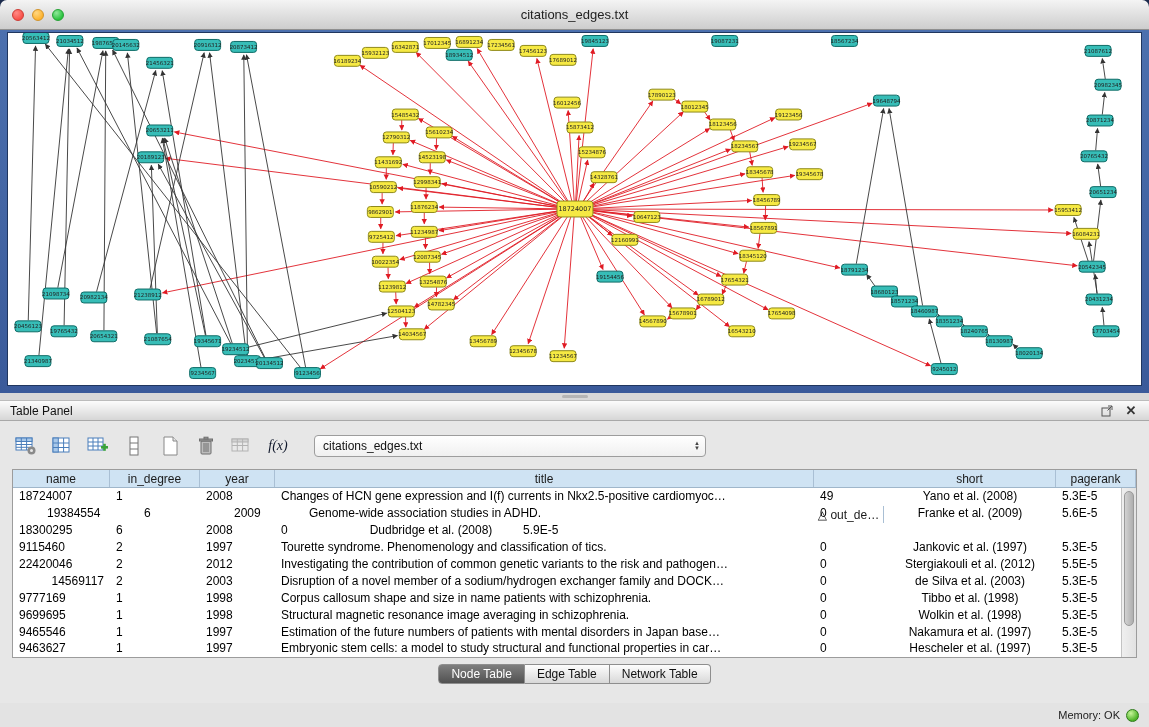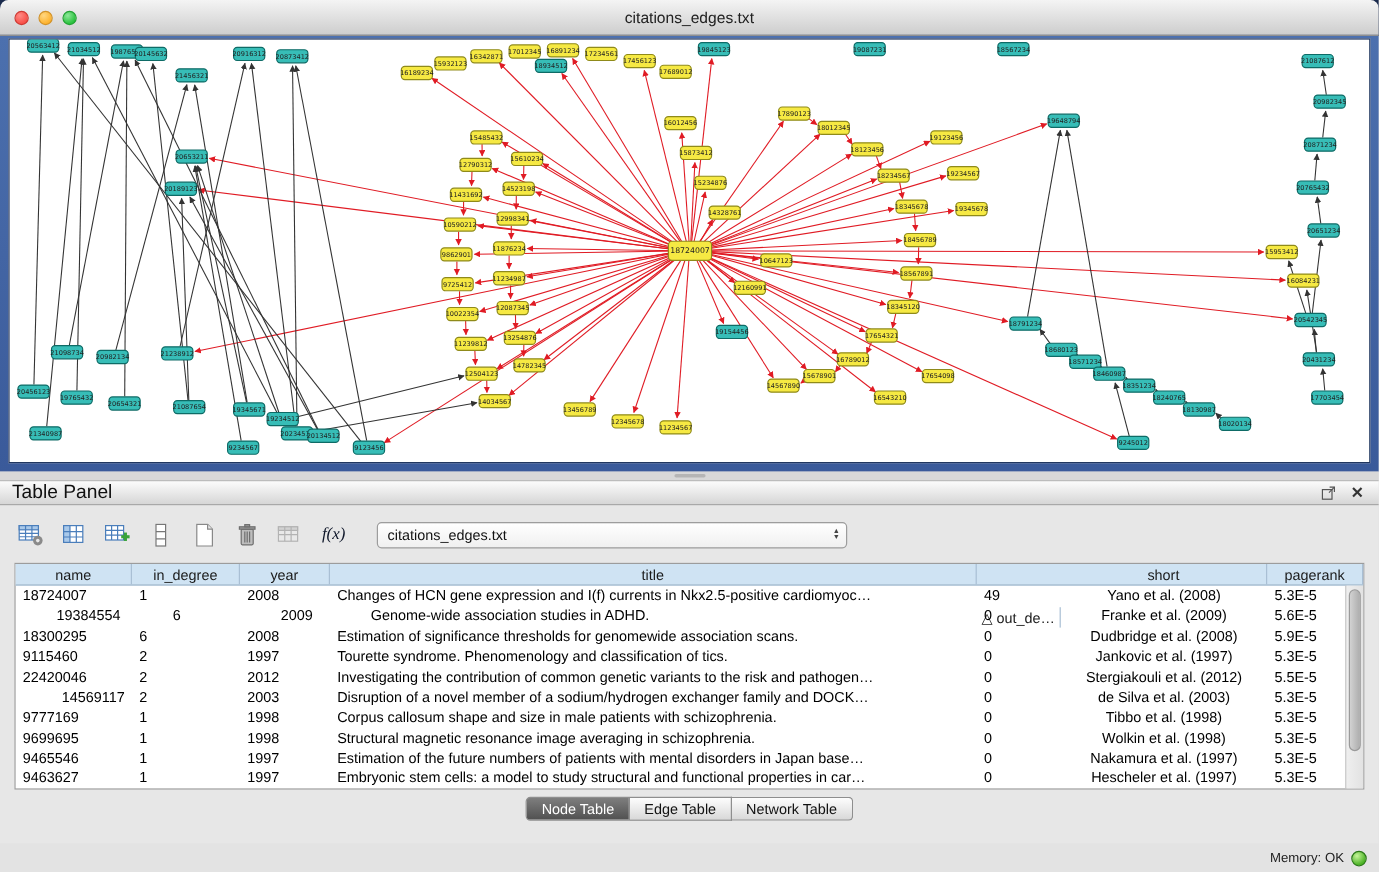--- a/index.html
+++ b/index.html
@@ -25,21 +25,21 @@
 
   
   .gap { position:absolute; top:393px; left:0; right:0; height:7px; background:#d8d8d8; display:flex; align-items:center; justify-content:center; }
   .gap-handle { width:26px; height:3px; border-radius:2px; background:#b5b5b5; }
 
   
   .table-panel { position:absolute; top:400px; left:0; right:0; bottom:24px; background:#e7e7e7; }
   .panel-header { height:21px; background:linear-gradient(180deg,#fcfcfc,#d6d6d6);
     border-top:1px solid #bcbcbc; border-bottom:1px solid #a8a8a8;
     display:flex; align-items:center; padding:0 10px; }
-  .panel-title { font-size:16px; color:#111; }
+  .panel-title { font-size:12px; color:#111; }
   .panel-header .spacer { flex:1; }
   .ph-icon { display:flex; align-items:center; justify-content:center; width:16px; height:16px; margin-left:8px; cursor:default; }
   .close-x { font-size:13px; font-weight:bold; color:#333; line-height:1; }
 
   .panel-body { padding:10px 12px 0 12px; }
 
   .toolbar { display:flex; align-items:center; gap:8px; height:30px; margin-bottom:8px; }
   .tbtn { width:28px; height:26px; display:flex; align-items:center; justify-content:center; border-radius:4px; }
   .fx { font-family:"Liberation Serif", serif; font-style:italic; font-size:14px; color:#0f172a; }
   .combo { margin-left:14px; width:392px; height:22px; border:1px solid #9d9d9d; border-radius:4px;
@@ -759,21 +759,20 @@
             <div class="td" style="width: 75px; text-align: left;">2009</div>
             <div class="td" style="flex: 1 1 0%; text-align: left;">Genome-wide association studies in ADHD.</div>
             <div class="td" style="width: 70px; text-align: left;">0</div>
             <div class="td" style="width: 172px; text-align: center;">Franke et al. (2009)</div>
             <div class="td" style="width: 80px; text-align: left;">5.6E-5</div>
           </div>
           <div class="tr">
             <div class="td" style="width: 97px; text-align: left;">18300295</div>
             <div class="td" style="width: 90px; text-align: left;">6</div>
             <div class="td" style="width: 75px; text-align: left;">2008</div>
-            <div class="td" style="flex: 1 1 0%; text-align: left;">Estimation of significance thresholds for genomewide association scans.</div>
             <div class="td" style="width: 70px; text-align: left;">0</div>
             <div class="td" style="width: 172px; text-align: center;">Dudbridge et al. (2008)</div>
             <div class="td" style="width: 80px; text-align: left;">5.9E-5</div>
           </div>
           <div class="tr">
             <div class="td" style="width: 97px; text-align: left;">9115460</div>
             <div class="td" style="width: 90px; text-align: left;">2</div>
             <div class="td" style="width: 75px; text-align: left;">1997</div>
             <div class="td" style="flex: 1 1 0%; text-align: left;">Tourette syndrome. Phenomenology and classification of tics.</div>
             <div class="td" style="width: 70px; text-align: left;">0</div>
@@ -795,21 +794,21 @@
             <div class="td" style="width: 75px; text-align: left;">2003</div>
             <div class="td" style="flex: 1 1 0%; text-align: left;">Disruption of a novel member of a sodium/hydrogen exchanger family and DOCK…</div>
             <div class="td" style="width: 70px; text-align: left;">0</div>
             <div class="td" style="width: 172px; text-align: center;">de Silva et al. (2003)</div>
             <div class="td" style="width: 80px; text-align: left;">5.3E-5</div>
           </div>
           <div class="tr">
             <div class="td" style="width: 97px; text-align: left;">9777169</div>
             <div class="td" style="width: 90px; text-align: left;">1</div>
             <div class="td" style="width: 75px; text-align: left;">1998</div>
-            <div class="td" style="flex: 1 1 0%; text-align: left;">Corpus callosum shape and size in male patients with schizophrenia.</div>
+            <div class="td" style="flex: 1 1 0%; text-align: left;">Corpus callosum shape and size in name patients with schizophrenia.</div>
             <div class="td" style="width: 70px; text-align: left;">0</div>
             <div class="td" style="width: 172px; text-align: center;">Tibbo et al. (1998)</div>
             <div class="td" style="width: 80px; text-align: left;">5.3E-5</div>
           </div>
           <div class="tr">
             <div class="td" style="width: 97px; text-align: left;">9699695</div>
             <div class="td" style="width: 90px; text-align: left;">1</div>
             <div class="td" style="width: 75px; text-align: left;">1998</div>
             <div class="td" style="flex: 1 1 0%; text-align: left;">Structural magnetic resonance image averaging in schizophrenia.</div>
             <div class="td" style="width: 70px; text-align: left;">0</div>

